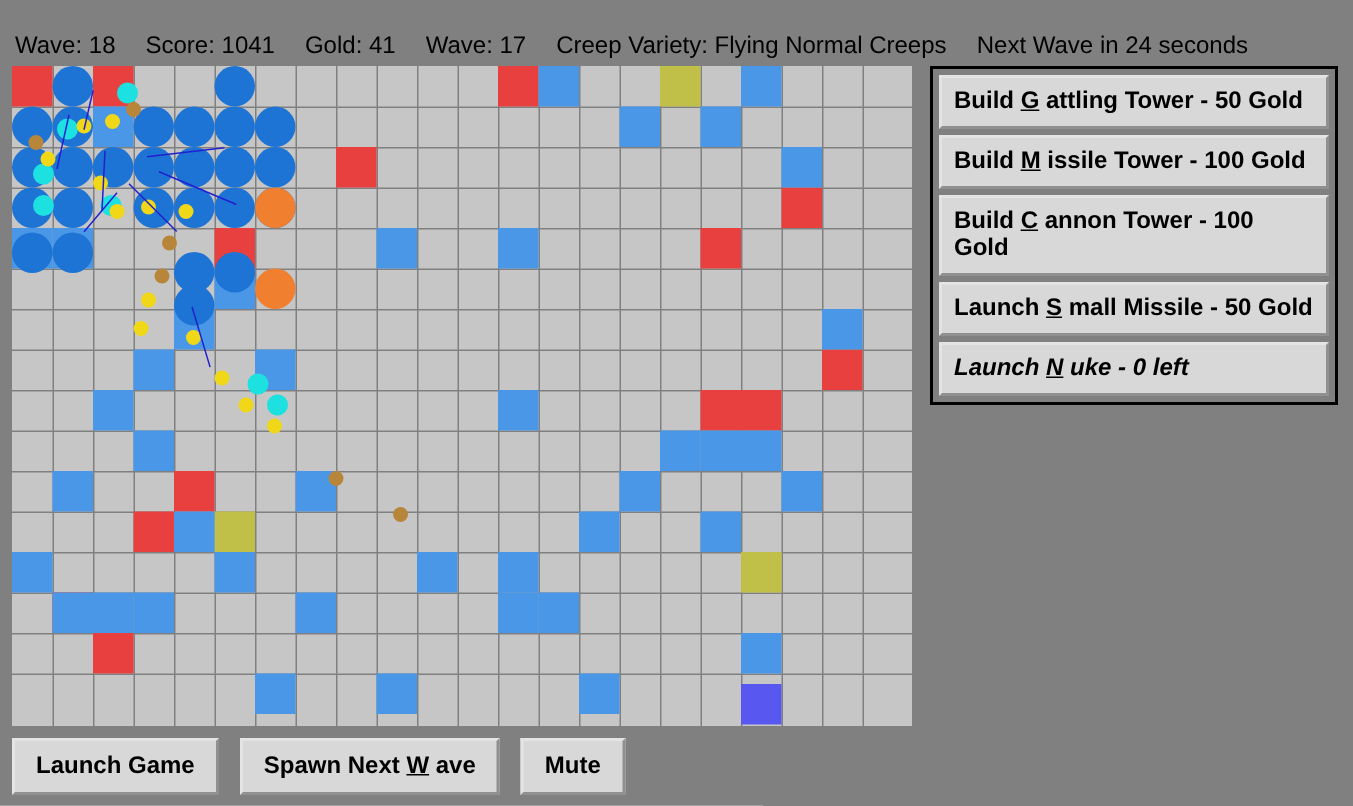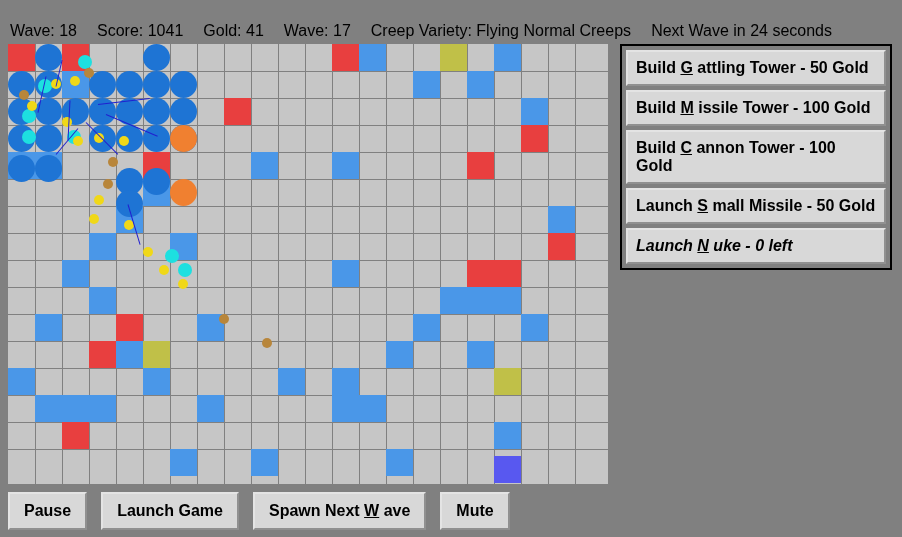--- a/index.html
+++ b/index.html
@@ -281,19 +281,18 @@
 
 <div class="side-panel" id="build-panel">
     <button class="build-btn"><span>Build </span><u>G</u><span> attling Tower - 50 Gold</span></button>
     <button class="build-btn"><span>Build </span><u>M</u><span> issile Tower - 100 Gold</span></button>
     <button class="build-btn"><span>Build </span><u>C</u><span> annon Tower - 100 Gold</span></button>
     <button class="build-btn"><span>Launch </span><u>S</u><span> mall Missile - 50 Gold</span></button>
     <button class="build-btn"><span>Launch </span><u>N</u><span> uke - 0 left</span></button>
   </div>
 
 <div class="bottom-bar">
-  <button class="bottom-btn">Pause</button>
   <button class="bottom-btn">Launch Game</button>
   <button class="bottom-btn">
     <span>Spawn Next </span><u>W</u><span> ave</span>
   </button>
   <button class="bottom-btn">Mute</button>
 </div>
 
 </body></html>

